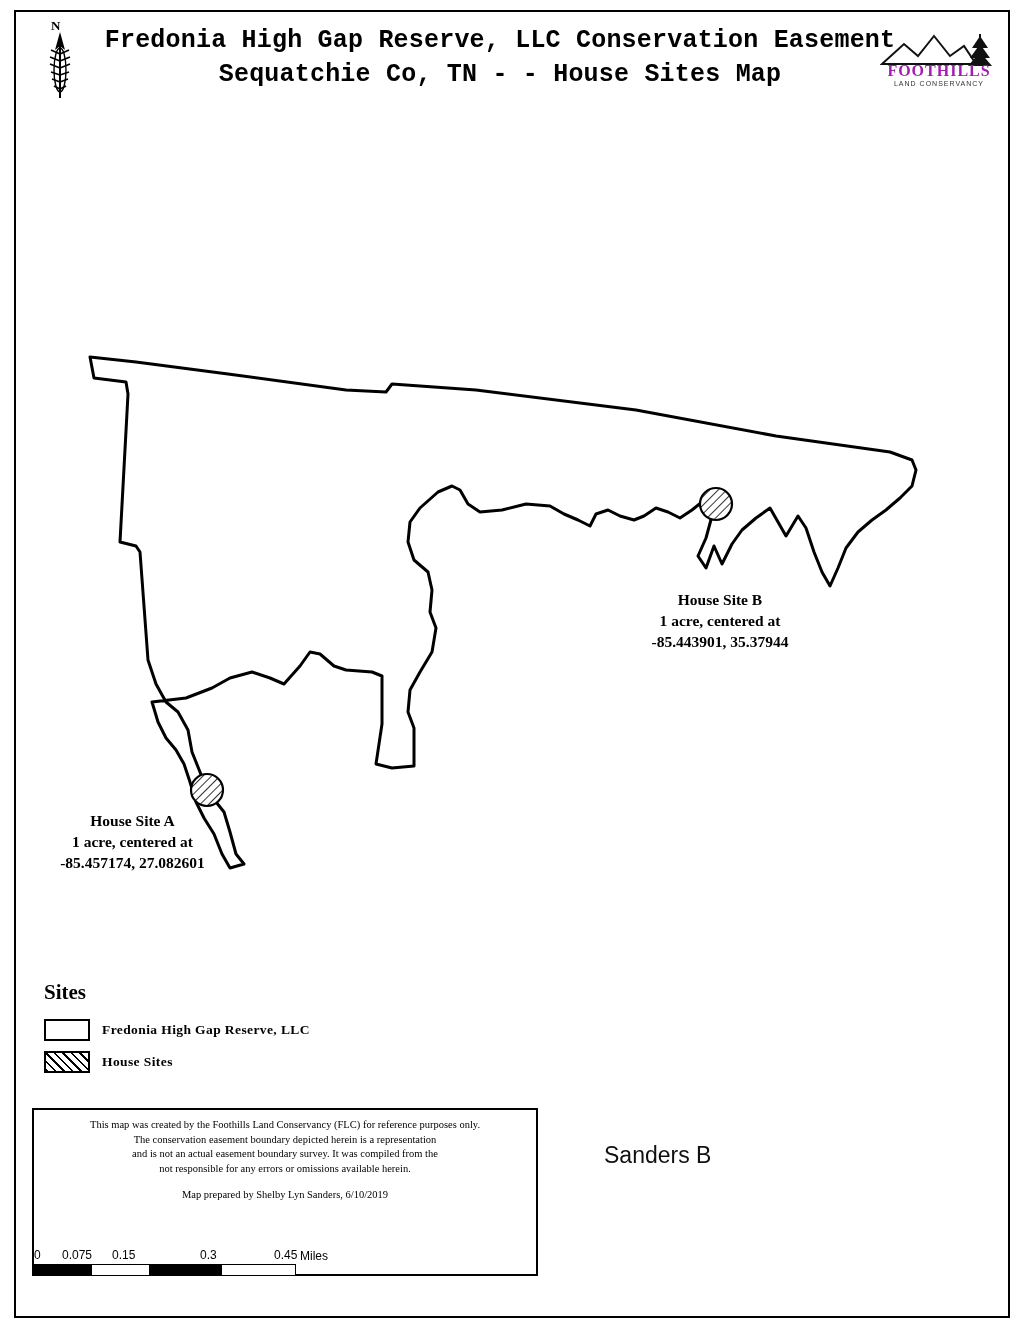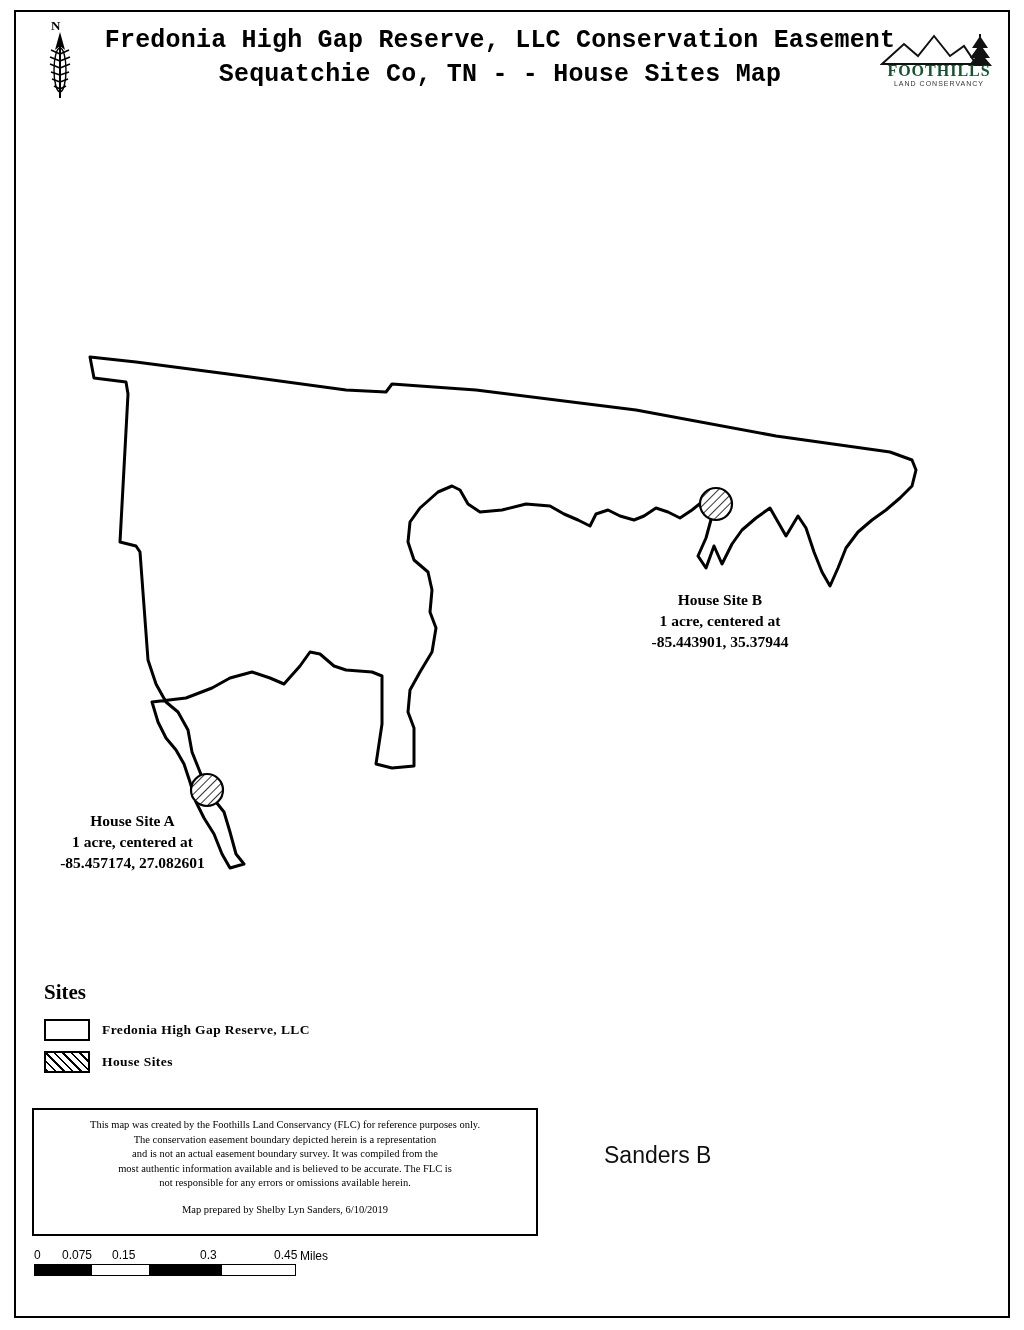--- a/index.html
+++ b/index.html
@@ -67,21 +67,21 @@
   .logo-text {
     position: absolute;
     left: 0;
     top: 38px;
     width: 100%;
     text-align: center;
     font-family: "Liberation Serif", serif;
     font-weight: bold;
     font-size: 16px;
     letter-spacing: 1px;
-    color: #14532d;
+    color: #a21caf;
   }
   .logo-sub {
     position: absolute;
     left: 0;
     top: 56px;
     width: 100%;
     text-align: center;
     font-family: "Liberation Sans", sans-serif;
     font-size: 7px;
     letter-spacing: 1px;
@@ -145,21 +145,21 @@
     font-size: 13.5px;
     letter-spacing: 0.4px;
     color: #000;
   }
   
   #disclaimer {
     position: absolute;
     left: 32px;
     top: 1108px;
     width: 506px;
-    height: 128px;
+    height: 168px;
     border: 2px solid #000;
     box-sizing: border-box;
     padding: 8px 10px 12px 10px;
     font-family: "Liberation Serif", serif;
     font-size: 10.5px;
     line-height: 14.5px;
     text-align: center;
     color: #000;
   }
   #disclaimer .prepared {
@@ -307,21 +307,20 @@
     <div class="legend-row">
       <div class="swatch hatch"></div>
       <div class="legend-label">House Sites</div>
     </div>
   </div>
 
   <div id="disclaimer">
     <div>This map was created by the Foothills Land Conservancy (FLC) for reference purposes only.</div>
     <div>The conservation easement boundary depicted herein is a representation</div>
     <div>and is not an actual easement boundary survey.  It was compiled from the</div>
-    <div>most authentic information available and is believed to be accurate.  The FLC is</div>
     <div>not responsible for any errors or omissions available herein.</div>
     <div class="prepared">Map prepared by Shelby Lyn Sanders, 6/10/2019</div>
   </div>
 
   <div id="exhibit">Sanders B</div>
 
   <div id="scalebar">
     <div id="scale-ticks">
       <span style="left:0px">0</span>
       <span style="left:28px">0.075</span>

